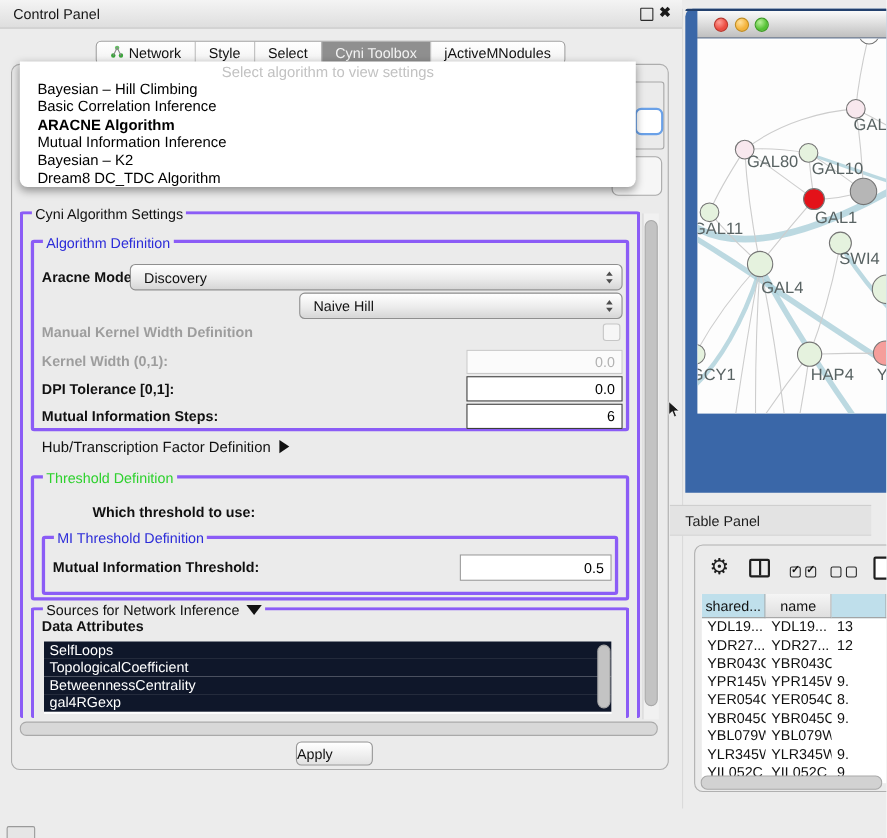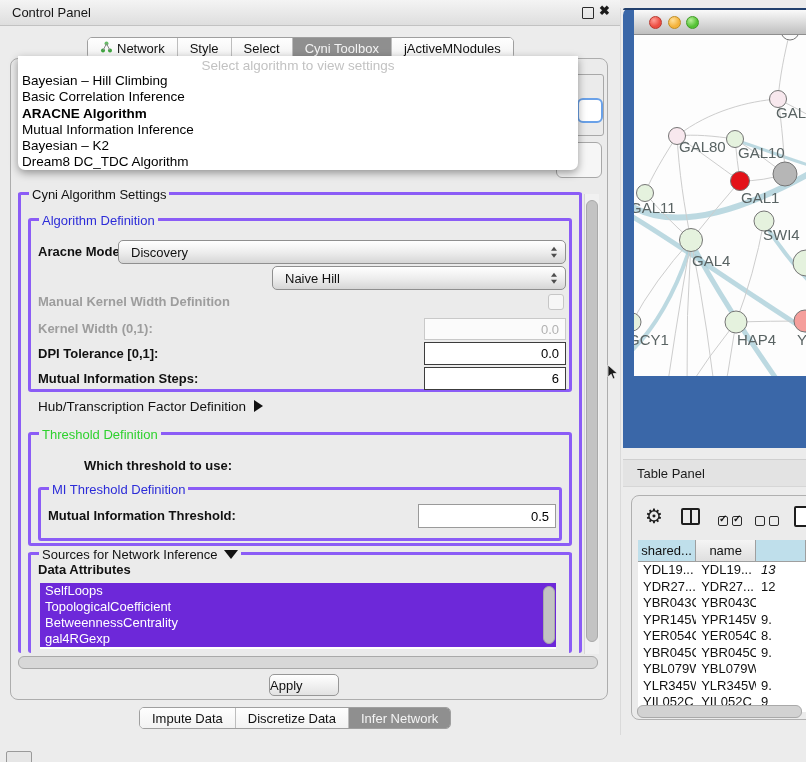--- a/index.html
+++ b/index.html
@@ -37,44 +37,44 @@
        font-family:inherit;background:#fff;border:1px solid #9a9a9a;outline:none}
   .tin.strong{border:1.5px solid #3c3c3c}
   .tin.dim{border:1px solid #c9c9c9;color:#b2b2b2;background:#fbfbfb}
   .chk{position:absolute;width:14px;height:14px;border:1px solid #c6c6c6;border-radius:3px;background:#f6f6f6}
   .tri-r{display:inline-block;width:0;height:0;border-top:6px solid transparent;border-bottom:6px solid transparent;
          border-left:9px solid #111;margin-left:8px;vertical-align:-1px}
   .tri-d{display:inline-block;width:0;height:0;border-left:7px solid transparent;border-right:7px solid transparent;
          border-top:9px solid #111;margin-left:6px;vertical-align:0px}
   .listbox{position:absolute;background:#fff;overflow:hidden}
   .litem{height:16px;line-height:16px;padding-left:5px;font-size:13px;white-space:nowrap}
-  .litem.sel{background:#6d28d9;color:#fff}
+  .litem.sel{background:#0f172a;color:#fff}
   .vthumb,.hthumb{position:absolute;background:#c3c3c3;border:1px solid #a9a9a9;border-radius:6px}
   .vtrack{position:absolute;background:#f1f1f1;border-left:1px solid #d6d6d6}
   .btn{position:absolute;box-sizing:border-box;border:1px solid #979797;border-radius:5px;
        background:linear-gradient(#ffffff,#e2e2e2);font-size:13px;display:flex;align-items:center;justify-content:flex-start}
   
   .popup{left:18px;top:56px;width:560px;height:114px;background:#fff;z-index:50;
          border-radius:0 0 7px 7px;box-shadow:0 3px 8px rgba(0,0,0,.38)}
   .pholder{height:16px;line-height:17px;text-align:center;color:#c2c2c2;font-size:13.5px;margin-top:1px}
-  .pitem{height:16.3px;line-height:16.3px;padding-left:4px;font-size:13.5px;color:#000;white-space:nowrap}
+  .pitem{height:16.3px;line-height:16.3px;padding-left:16px;font-size:13.5px;color:#000;white-space:nowrap}
   .pitem.bold{font-weight:bold}
   .sliver{position:absolute;z-index:10;box-sizing:border-box}
   
   .net-frame{left:623px;top:8px;width:183px;height:440px;background:#3a67a8;border-radius:7px 0 0 0}
   .net-topline{position:absolute;left:0;top:0;width:183px;height:2px;background:#22406d;border-radius:7px 0 0 0}
   .mac-bar{position:absolute;left:11px;top:2px;width:172px;height:25px;
            background:linear-gradient(#fafafa,#bfbfbf);border-bottom:1px solid #8e8e8e;box-sizing:border-box}
   .tl{position:absolute;top:6px;width:13px;height:13px;border-radius:50%;box-sizing:border-box}
   .tl.red{background:radial-gradient(circle at 35% 30%,#ff9f97,#ec4c41 60%);border:1px solid #b8382e}
   .tl.yel{background:radial-gradient(circle at 35% 30%,#ffe09a,#f4b23a 60%);border:1px solid #c08d22}
   .tl.grn{background:radial-gradient(circle at 35% 30%,#b8f09a,#55c235 60%);border:1px solid #3f9b26}
   .net-canvas{position:absolute;left:11px;top:27px;width:172px;height:341px;background:#fdfdfd;overflow:hidden}
   
-  .tp-header{left:623px;top:459px;width:183px;height:28px;background:#e3e3e3;border-top:1px solid #cfcfcf;
+  .tp-header{left:609px;top:459px;width:183px;height:28px;background:#e3e3e3;border-top:1px solid #cfcfcf;
              border-bottom:1px solid #d6d6d6;box-sizing:border-box}
   .tp-title{position:absolute;left:14px;top:6px;font-size:13px;color:#1c1c1c}
   .tp-panel{left:631px;top:495px;width:190px;height:225px;border:1px solid #b0b0b0;border-radius:8px;background:#ebebeb;box-sizing:border-box}
   .gear{position:absolute;font-size:20px;color:#1e1e1e;line-height:20px}
   .colsico{position:absolute;width:19px;height:17px;border:2px solid #1e1e1e;border-radius:2px;box-sizing:border-box}
   .colsico i{position:absolute;left:50%;top:0;width:2px;height:100%;background:#1e1e1e;transform:translateX(-1px)}
   .cb{display:inline-block;width:10px;height:10px;border:1.4px solid #2a2a2a;border-radius:2px;position:relative;box-sizing:border-box}
   .cb.on:after{content:"✓";position:absolute;left:0px;top:-4px;font-size:10px;font-weight:bold;color:#111}
   .docico{position:absolute;width:17px;height:21px;border:2px solid #1e1e1e;border-radius:2px;background:#fff;box-sizing:border-box}
   .tbl{position:absolute;background:#fff;overflow:hidden}
@@ -197,31 +197,20 @@
       <div class="litem sel">gal4RGexp</div>
     </div>
   <div class="vthumb" style="left:543px;top:586px;width:10px;height:56px"></div>
 
   <div class="vtrack" style="left:584px;top:194px;width:14px;height:460px"></div>
   <div class="vthumb" style="left:586px;top:200px;width:10px;height:440px"></div>
   <div class="hthumb" style="left:18px;top:656px;width:578px;height:11px;background:#d8d8d8"></div>
 
   <div class="btn" style="left:269px;top:674px;width:70px;height:22px">
       <span>Apply</span>
-    </div>
-  <div class="abs tabstrip" style="left:139px;top:707px" id="bottom-tabs">
-      <div class="tab">
-        <span>Impute Data</span>
-      </div>
-      <div class="tab">
-        <span>Discretize Data</span>
-      </div>
-      <div class="tab sel">
-        <span>Infer Network</span>
-      </div>
     </div>
 
   <div class="abs mini-btn"></div>
 
   <svg class="abs" style="left:607px;top:365px" width="12" height="16">
     <polygon points="1,0 1,12 4.2,9.2 6,14 8,13.2 6.2,8.6 10.5,8.6" fill="#1b1b1b" stroke="#fff" stroke-width="0.7"></polygon>
   </svg>
 
   <div class="abs net-frame">
     <div class="net-topline"></div>
@@ -308,21 +297,21 @@
   <div class="tbl" style="left:638px;top:540px;width:168px;height:172px">
     <div class="trow" id="tbl-head">
         <div class="th hl" style="width: 70px;">shared...</div>
         <div class="th plain" style="width: 72px;">name</div>
         <div class="th hl" style="width: 60px;"></div>
       </div>
     <div id="tbl-body">
         <div class="trow">
           <div class="td" style="width: 70px;">YDL19...</div>
           <div class="td" style="width: 72px;">YDL19...</div>
-          <div class="td" style="width: 60px; font-style: italic;">13</div>
+          <div class="td" style="width: 60px;">13</div>
         </div>
         <div class="trow">
           <div class="td" style="width: 70px;">YDR27...</div>
           <div class="td" style="width: 72px;">YDR27...</div>
           <div class="td" style="width: 60px;">12</div>
         </div>
         <div class="trow">
           <div class="td" style="width: 70px;">YBR043C</div>
           <div class="td" style="width: 72px;">YBR043C</div>
           <div class="td" style="width: 60px;"></div>

